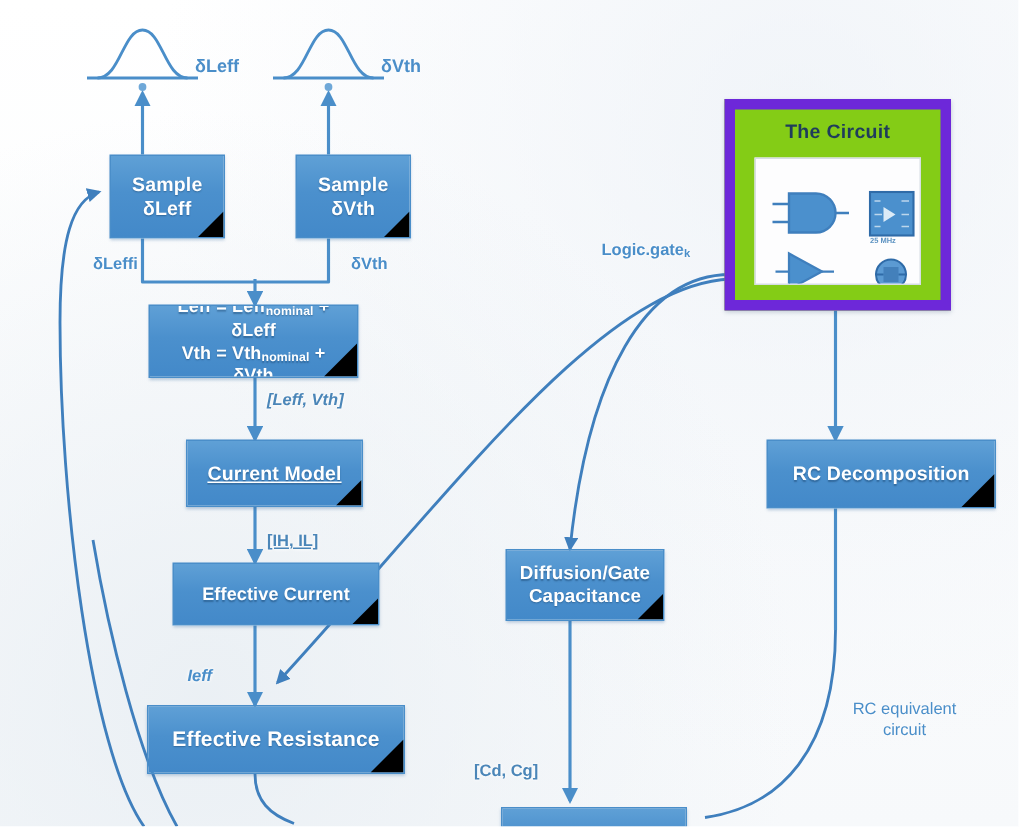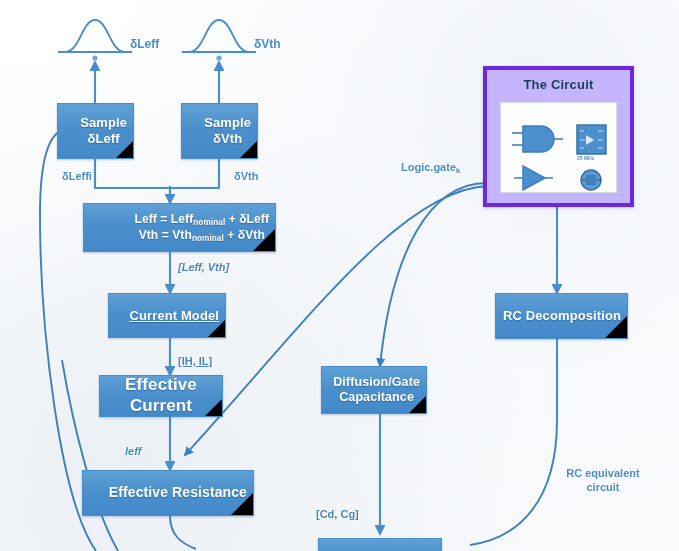--- a/index.html
+++ b/index.html
@@ -36,28 +36,29 @@
 
   
   .node {
     position: absolute;
     z-index: 3;
     box-sizing: border-box;
     background: linear-gradient(180deg, #5fa0d6 0%, #4b90cd 45%, #4389c9 100%);
     border: 1px solid #4a8ec9;
     display: flex;
     align-items: center;
-    justify-content: flex-end;
+    justify-content: center;
     text-align: center;
     color: #ffffff;
     font-weight: bold;
     letter-spacing: .1px;
     text-shadow: 0 1px 1px rgba(20,60,100,.45);
     box-shadow: 0 1px 2px rgba(60,110,160,.35);
     overflow: hidden;
+    margin-left: 16px;
   }
   .node .inner { padding: 0 6px; line-height: 1.22; }
   
   .node::after {
     content: "";
     position: absolute;
     right: 0;
     bottom: 0;
     width: 0; height: 0;
     border-style: solid;
@@ -72,38 +73,38 @@
   .elabel {
     position: absolute;
     z-index: 4;
     color: #4a8ec9;
     font-size: 11px;
     font-weight: bold;
     white-space: nowrap;
     text-shadow: 0 0 2px #ffffff, 0 0 3px #ffffff;
   }
   .elabel.bracket { color: #4b86b8; }
-  .elabel.curve { font-weight: bold; line-height: 1.25; white-space: normal; text-align: center; }
+  .elabel.curve { font-weight: normal; line-height: 1.25; white-space: normal; text-align: center; }
 
   
   .dist-label {
     position: absolute;
     z-index: 4;
     color: #4a8ec9;
     font-size: 12px;
     font-weight: bold;
     white-space: nowrap;
   }
 
   
   #circuit-panel {
     position: absolute;
     z-index: 3;
-    background: #c4b5fd;
-    border: 4px solid #6d28d9;
+    background: #84cc16;
+    border: 7px solid #6d28d9;
     box-sizing: border-box;
     box-shadow: 0 1px 3px rgba(40,70,100,.25);
   }
   #circuit-title {
     text-align: center;
     color: #1f3c5c;
     font-weight: bold;
     font-size: 13px;
     padding-top: 7px;
     letter-spacing: .2px;
@@ -203,47 +204,47 @@
     </div>
   </div>
 
   <div class="node small" style="left:181px; top:103px; width:77px; height:56px; font-size:13px;">
     <div class="inner">
       <span>Sample</span><br>
       <span>δVth</span>
     </div>
   </div>
 
-  <div class="node" style="left:83px; top:203px; width:193px; height:49px; font-size:12px;">
+  <div class="node" style="left:83px; top:203px; width:140px; height:49px; font-size:12px;">
     <div class="inner">
       <span><span>Leff = Leff</span><sub>nominal</sub><span> + δLeff</span></span><br>
       <span><span>Vth = Vth</span><sub>nominal</sub><span> + δVth</span></span>
     </div>
   </div>
 
   <div class="node small" style="left:108px; top:293px; width:118px; height:45px; font-size:13px;text-decoration:underline;">
     <div class="inner">Current Model</div>
   </div>
 
-  <div class="node small" style="left:99px; top:375px; width:124px; height:42px; font-size:17px;">
+  <div class="node small" style="left:99px; top:375px; width:138px; height:42px; font-size:12px;">
     <div class="inner">Effective Current</div>
   </div>
 
   <div class="node" style="left:82px; top:470px; width:172px; height:46px; font-size:14px;">
     <div class="inner">Effective Resistance</div>
   </div>
 
   <div class="node small" style="left:321px; top:366px; width:106px; height:48px; font-size:12.5px;">
     <div class="inner">
       <span>Diffusion/Gate</span><br>
       <span>Capacitance</span>
     </div>
   </div>
 
-  <div class="node" style="left:495px; top:293px; width:133px; height:46px; font-size:13px;">
+  <div class="node" style="left:495px; top:293px; width:153px; height:46px; font-size:13px;">
     <div class="inner">RC Decomposition</div>
   </div>
 
   <div class="node" style="left:318px; top:538px; width:124px; height:40px; font-size:12.5px;">
     <div class="inner">RC Network</div>
   </div>
 
   <div class="elabel" style="left:62px; top:170px;">δLeffi</div>
   <div class="elabel" style="left:234px; top:170px;">δVth</div>
   <div class="elabel bracket" style="left:178px; top:261px;font-style:italic;">[Leff, Vth]</div>

